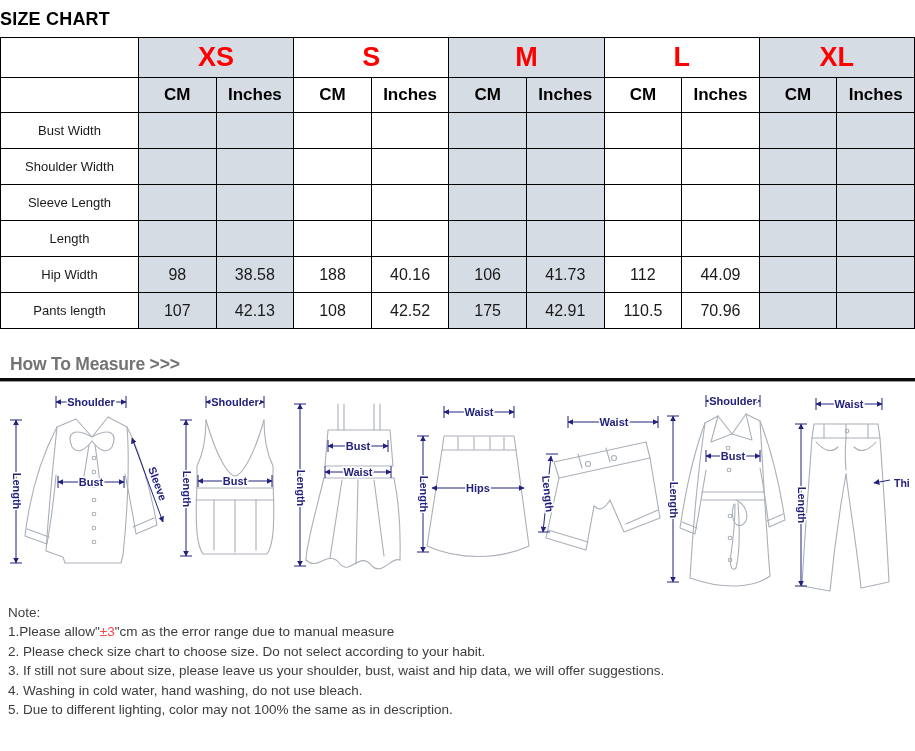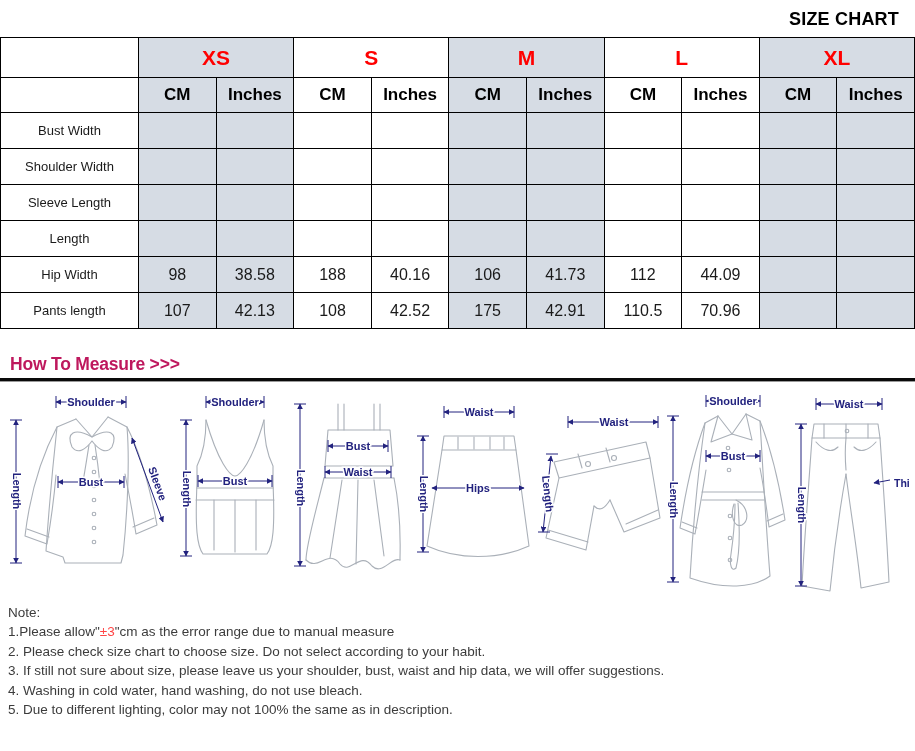--- a/index.html
+++ b/index.html
@@ -2,38 +2,38 @@
 <html><head>
 <meta charset="utf-8">
 <style>
   html,body{margin:0;padding:0;}
   body{
     width:915px;height:751px;overflow:hidden;background:#fff;color:#000;
     font-family:"Liberation Sans",sans-serif;
   }
   .page{width:915px;height:751px;position:relative;}
   .title{
-    text-align:right;font-weight:bold;font-size:18px;
+    text-align:left;font-weight:bold;font-size:18px;
     padding:9px 16px 7px 0;letter-spacing:.2px;
   }
   
   table.size-chart{border-collapse:collapse;table-layout:fixed;width:915px;}
   table.size-chart td{
     border:1px solid #000;text-align:center;vertical-align:middle;
     padding:0;overflow:hidden;white-space:nowrap;
   }
   .shade{background:#d6dce4;}
   tr.r-size td{height:39px;}
-  td.size{font-size:21px;font-weight:bold;color:#ff0000;}
+  td.size{font-size:27px;font-weight:bold;color:#ff0000;}
   tr.r-unit td{height:34px;font-size:17px;font-weight:bold;}
   tr.r-data td{height:35px;font-size:13px;color:#1a1a1a;}
   tr.r-data td.v{font-size:16px;}
   
   .measure-head{
-    margin:25px 0 0 10px;color:#be185d;font-weight:bold;font-size:17.5px;
+    margin:25px 0 0 10px;color:#737373;font-weight:bold;font-size:17.5px;
     letter-spacing:-.2px;
   }
   .rule{height:3px;background:#0a0a0a;margin-top:3px;border-bottom:1px solid #9a9a9a;}
   .diagrams{
     display:flex;align-items:flex-start;padding:8px 11px 0 6px;height:208px;
   }
   .diagrams svg{display:block;flex:0 0 auto;}
   .g-art{stroke:#aab0b8;fill:none;stroke-width:1.1;stroke-linecap:round;stroke-linejoin:round;}
   .g-arrow{stroke:#22227e;fill:none;stroke-width:1;}
   .g-label{

